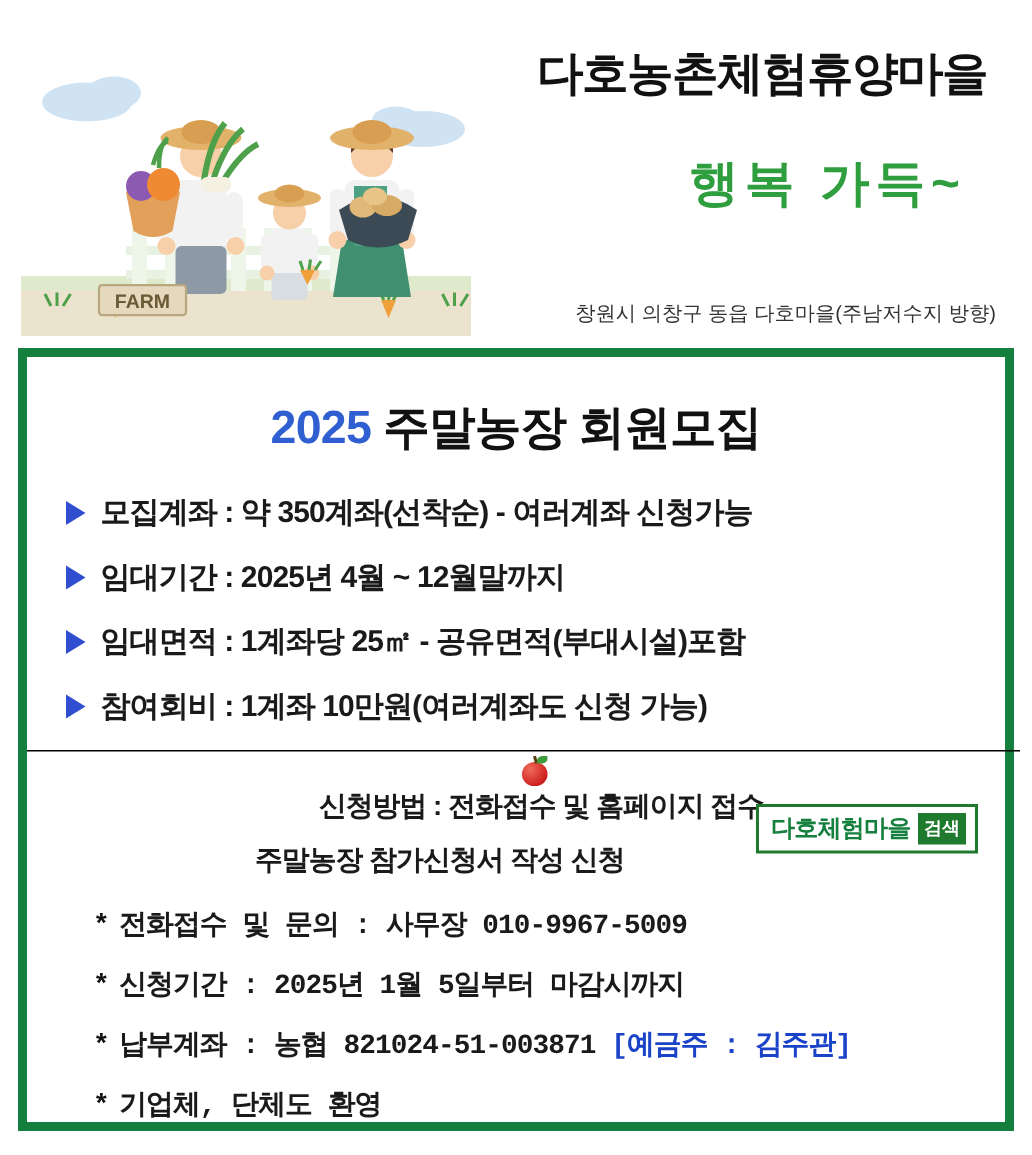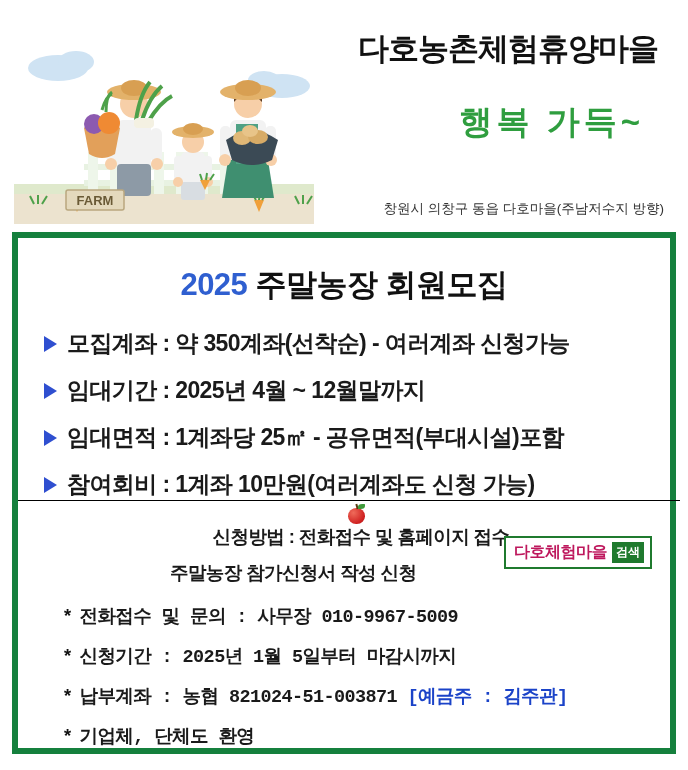--- a/index.html
+++ b/index.html
@@ -98,21 +98,21 @@
 
   .section-a {
     margin-top: 22px;
     padding-left: 26px;
   }
 
   .bullet-row {
     display: flex;
     align-items: center;
     margin-bottom: 16px;
-    font-size: 23px;
+    font-size: 20px;
     font-weight: bold;
     letter-spacing: -0.6px;
     white-space: nowrap;
   }
 
   .tri {
     display: inline-block;
     width: 0;
     height: 0;
     border-top: 8px solid transparent;
@@ -196,21 +196,21 @@
     border: 2px solid #1f7a2e;
     background: #ffffff;
     padding: 4px 6px 4px 8px;
     display: flex;
     align-items: center;
     white-space: nowrap;
   }
   .search-badge .bname {
     font-size: 16px;
     font-weight: bold;
-    color: #be185d;
+    color: #15803d;
     letter-spacing: -0.5px;
   }
   .search-badge .btag {
     font-size: 12px;
     font-weight: bold;
     color: #ffffff;
     background: #1f7a2e;
     padding: 2px 4px;
     margin-left: 5px;
   }

